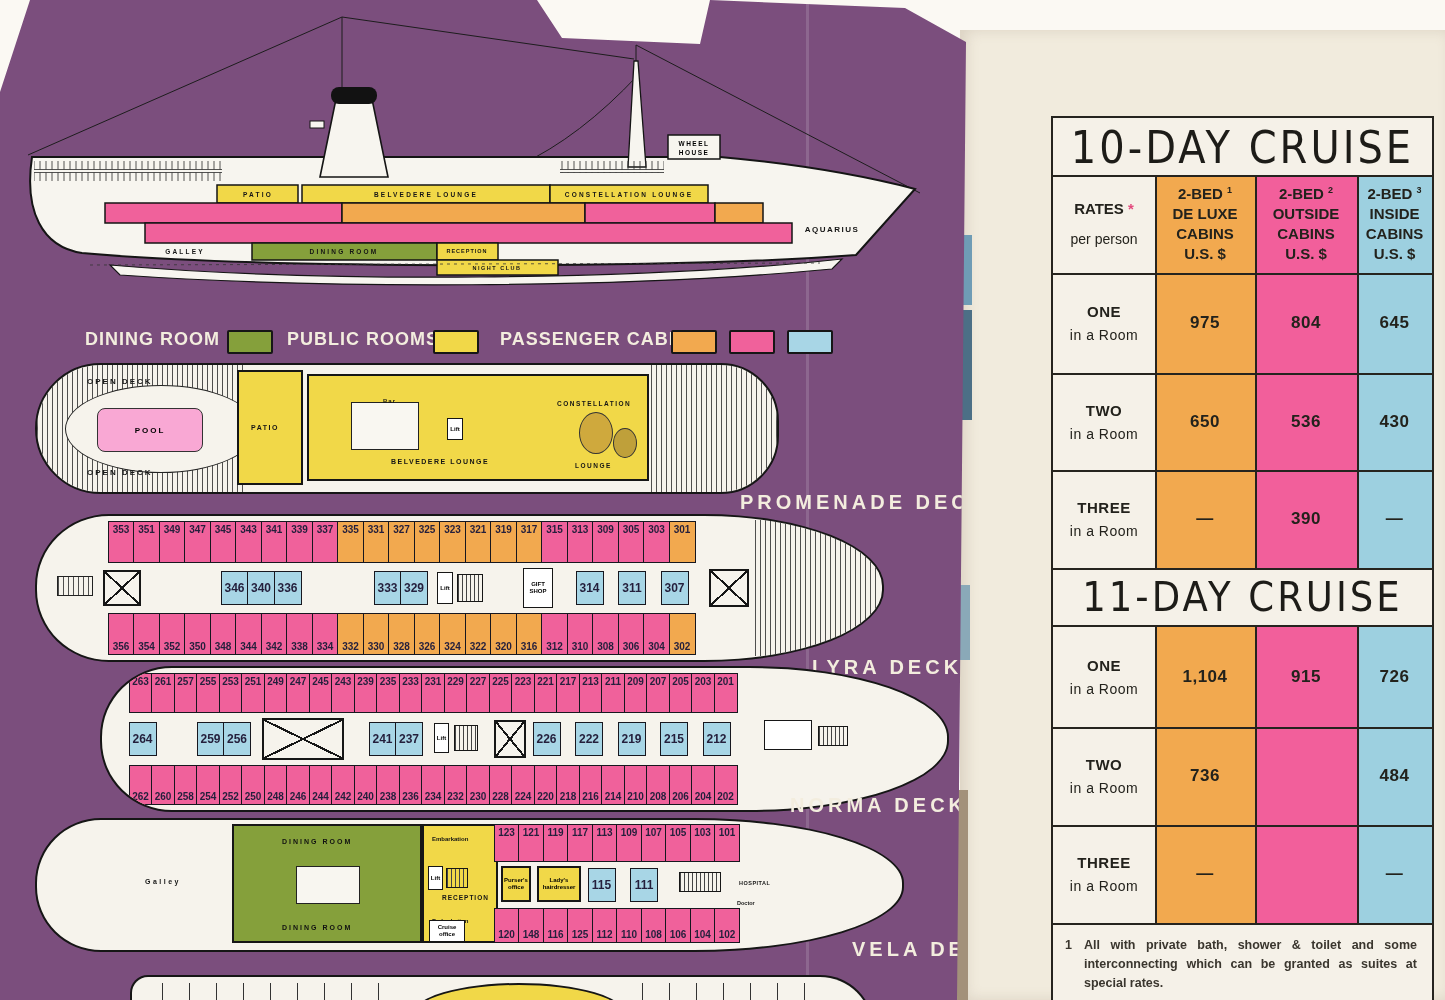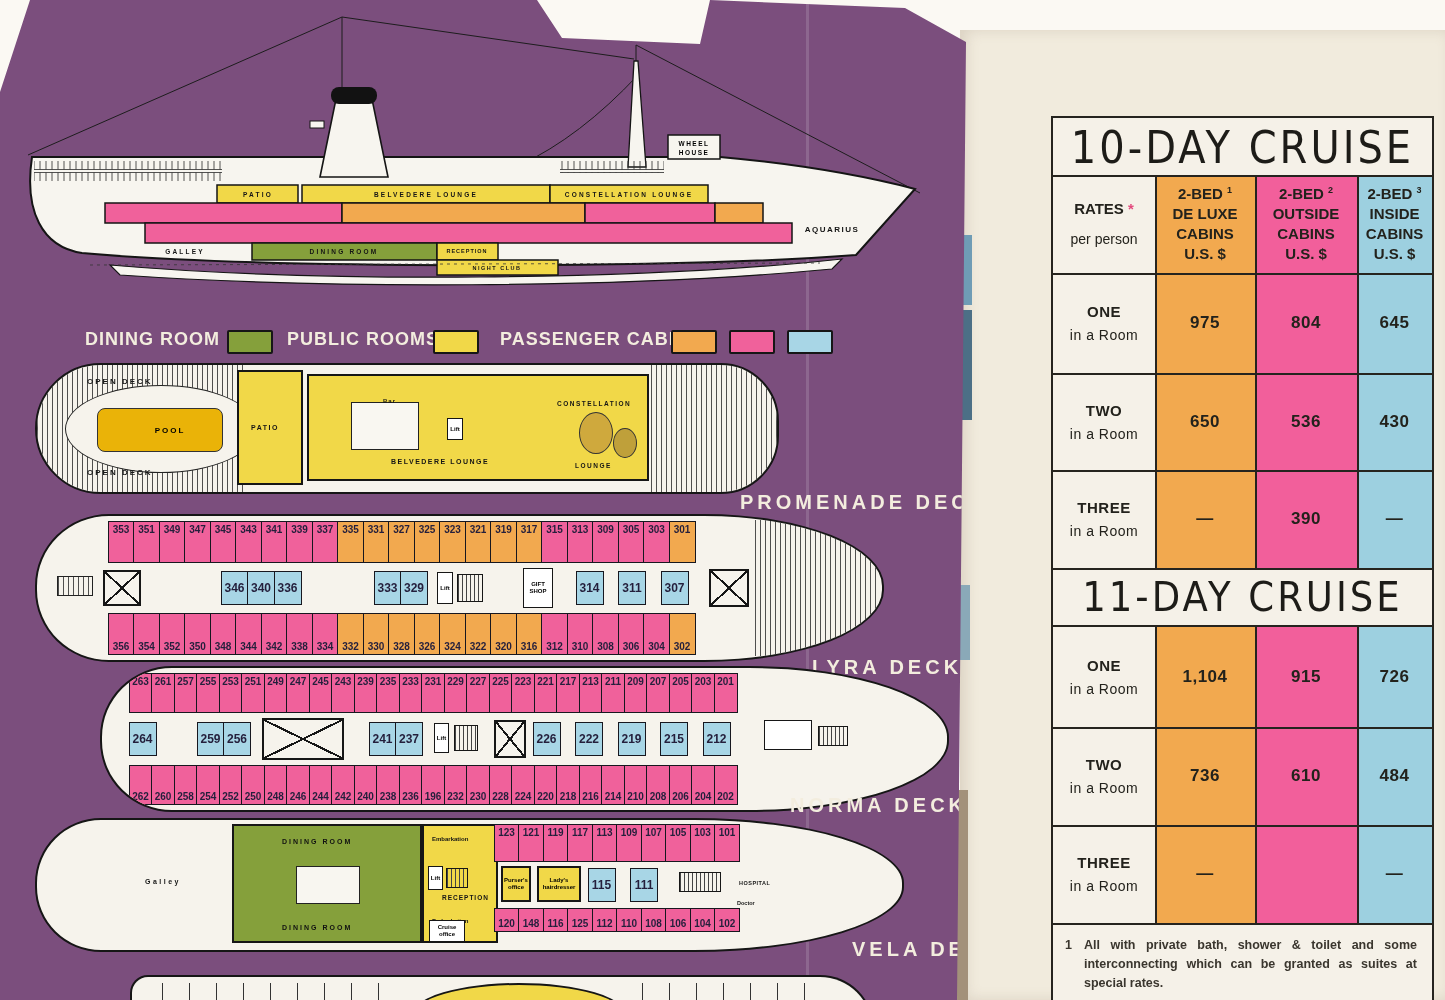--- a/index.html
+++ b/index.html
@@ -156,21 +156,20 @@
         </div>
       <div class="tcell val" style="left:102px;top:509px;width:100px;height:100px;">1,104</div>
       <div class="tcell val" style="left:202px;top:509px;width:102px;height:100px;">915</div>
       <div class="tcell val" style="left:304px;top:509px;width:75px;height:100px;">726</div>
 
       <div class="tcell" style="left:0;top:609px;width:102px;height:98px;">
           <div class="rowlab1">TWO</div>
           <div class="rowlab2">in a Room</div>
         </div>
       <div class="tcell val" style="left:102px;top:609px;width:100px;height:98px;">736</div>
-      <div class="tcell val" style="left:202px;top:609px;width:102px;height:98px;">610</div>
       <div class="tcell val" style="left:304px;top:609px;width:75px;height:98px;">484</div>
 
       <div class="tcell" style="left:0;top:707px;width:102px;height:98px;">
           <div class="rowlab1">THREE</div>
           <div class="rowlab2">in a Room</div>
         </div>
       <div class="tcell val" style="left:102px;top:707px;width:100px;height:98px;">—</div>
       <div class="tcell val" style="left:304px;top:707px;width:75px;height:98px;">—</div>
 
       <div class="hline" style="top:57px;"></div>
@@ -271,21 +270,21 @@
       <span class="swatch yellow" style="left:433px;"></span>
       <span class="leg-label" style="left:500px;top:1px;">PASSENGER CABINS</span>
       <span class="swatch" style="left:671px;background:#f2a94f;"></span>
       <span class="swatch" style="left:729px;background:#f0619b;"></span>
       <span class="swatch" style="left:787px;background:#a8d6e6;"></span>
     </div>
 
     <div class="deck" style="left:35px;top:363px;width:740px;height:127px;border-radius:72px 64px 64px 72px;">
       <div class="hatch" style="left:0;top:0;width:210px;height:100%;"></div>
       <div style="position:absolute;left:28px;top:20px;width:190px;height:86px;background:#f6f3ec;border:1.5px solid #222;border-radius:50%;"></div>
-      <div style="position:absolute;left:60px;top:43px;width:104px;height:42px;background:#eab308;border:1.2px solid #333;border-radius:8px;display:flex;align-items:center;justify-content:center;font-size:8px;font-weight:700;letter-spacing:2px;padding-left:20px;">POOL</div>
+      <div style="position:absolute;left:60px;top:43px;width:104px;height:42px;background:#f9a8d4;border:1.2px solid #333;border-radius:8px;display:flex;align-items:center;justify-content:center;font-size:8px;font-weight:700;letter-spacing:2px;">POOL</div>
       <div class="tinylab" style="left:50px;top:12px;font-size:8px;letter-spacing:2px;">OPEN DECK</div>
       <div class="tinylab" style="left:50px;top:103px;font-size:8px;letter-spacing:2px;">OPEN DECK</div>
       <div class="area yellow furn" style="left:200px;top:5px;width:66px;height:115px;">
         <div class="tinylab" style="left:12px;top:52px;font-size:7px;letter-spacing:1.5px;">PATIO</div>
       </div>
       <div class="area yellow furn" style="left:270px;top:9px;width:342px;height:107px;">
         <div style="position:absolute;left:42px;top:26px;width:66px;height:46px;background:#f9f7f1;border:1.5px solid #222;"></div>
         <div class="tinylab" style="left:74px;top:22px;font-size:6px;letter-spacing:1px;">Bar</div>
         <div class="liftbox" style="left:138px;top:42px;width:16px;height:22px;">Lift</div>
         <div class="tinylab" style="left:82px;top:82px;font-size:7px;letter-spacing:1.5px;">BELVEDERE LOUNGE</div>
@@ -413,21 +412,21 @@
           <span class="cab p">254</span>
           <span class="cab p">252</span>
           <span class="cab p">250</span>
           <span class="cab p">248</span>
           <span class="cab p">246</span>
           <span class="cab p">244</span>
           <span class="cab p">242</span>
           <span class="cab p">240</span>
           <span class="cab p">238</span>
           <span class="cab p">236</span>
-          <span class="cab p">196</span>
+          <span class="cab p">234</span>
           <span class="cab p">232</span>
           <span class="cab p">230</span>
           <span class="cab p">228</span>
           <span class="cab p">224</span>
           <span class="cab p">220</span>
           <span class="cab p">218</span>
           <span class="cab p">216</span>
           <span class="cab p">214</span>
           <span class="cab p">210</span>
           <span class="cab p">208</span>
@@ -489,21 +488,21 @@
           <span class="cab p">121</span>
           <span class="cab p">119</span>
           <span class="cab p">117</span>
           <span class="cab p">113</span>
           <span class="cab p">109</span>
           <span class="cab p">107</span>
           <span class="cab p">105</span>
           <span class="cab p">103</span>
           <span class="cab p">101</span>
         </div>
-      <div class="strip row-bottom vela-strip" style="left:458px;top:88px;height:24px;">
+      <div class="strip row-bottom vela-strip" style="left:458px;top:88px;height:35px;">
           <span class="cab p">120</span>
           <span class="cab p">148</span>
           <span class="cab p">116</span>
           <span class="cab p">125</span>
           <span class="cab p">112</span>
           <span class="cab p">110</span>
           <span class="cab p">108</span>
           <span class="cab p">106</span>
           <span class="cab p">104</span>
           <span class="cab p">102</span>

